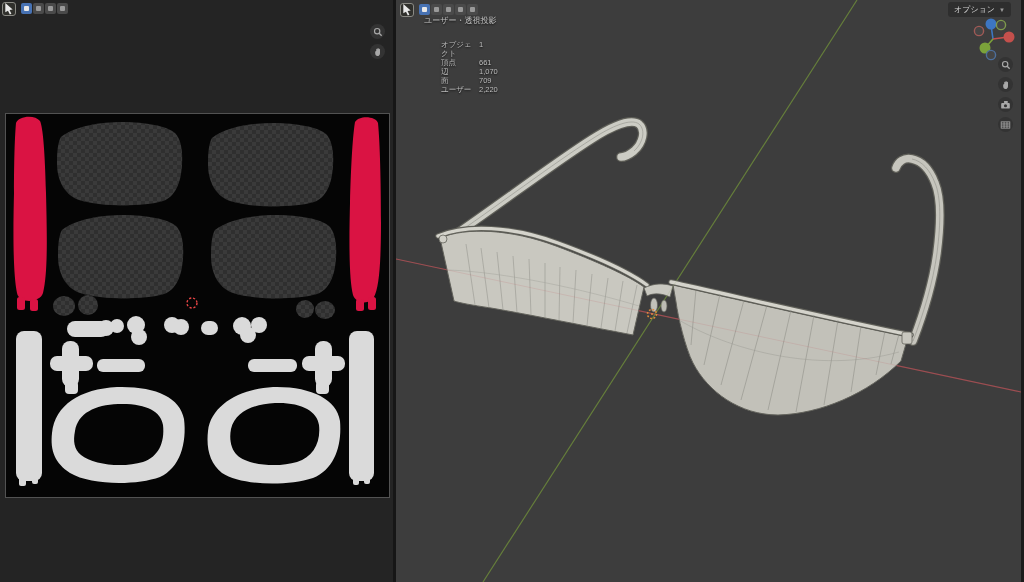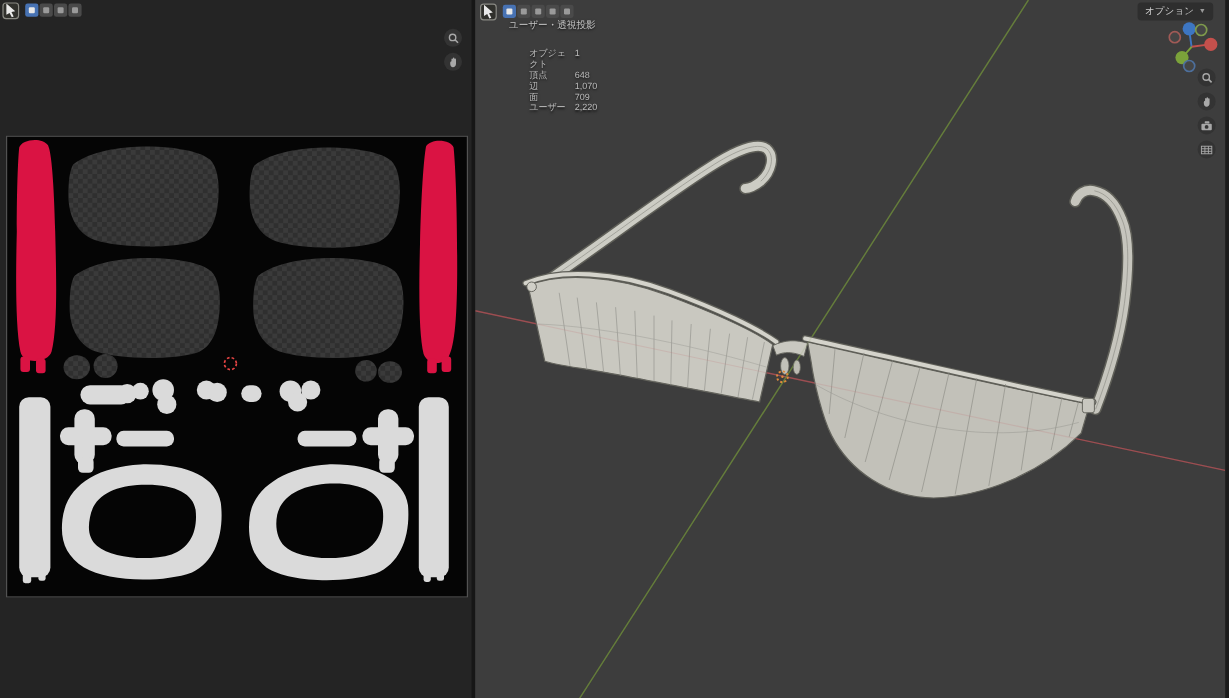--- a/index.html
+++ b/index.html
@@ -257,21 +257,21 @@
       <div>ユーザー・透視投影</div>
     </div>
 
     <div class="stats">
       <div class="row">
         <span class="lbl">オブジェクト</span>
         <span class="val">1</span>
       </div>
       <div class="row">
         <span class="lbl">頂点</span>
-        <span class="val">648</span>
+        <span class="val">661</span>
       </div>
       <div class="row">
         <span class="lbl">辺</span>
         <span class="val">1,070</span>
       </div>
       <div class="row">
         <span class="lbl">面</span>
         <span class="val">709</span>
       </div>
       <div class="row">

